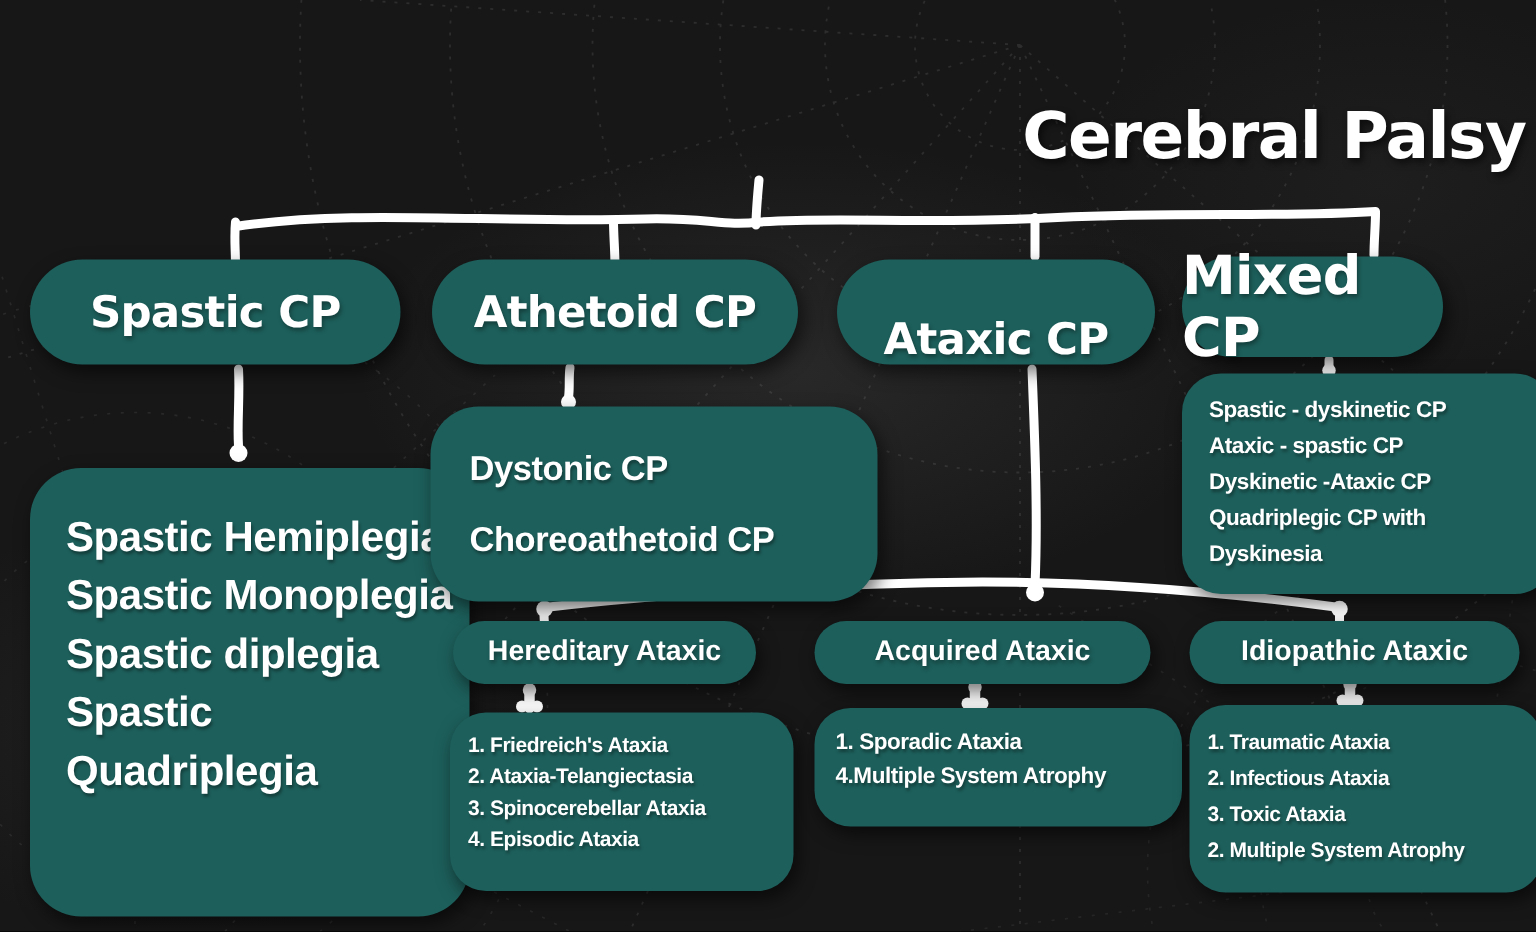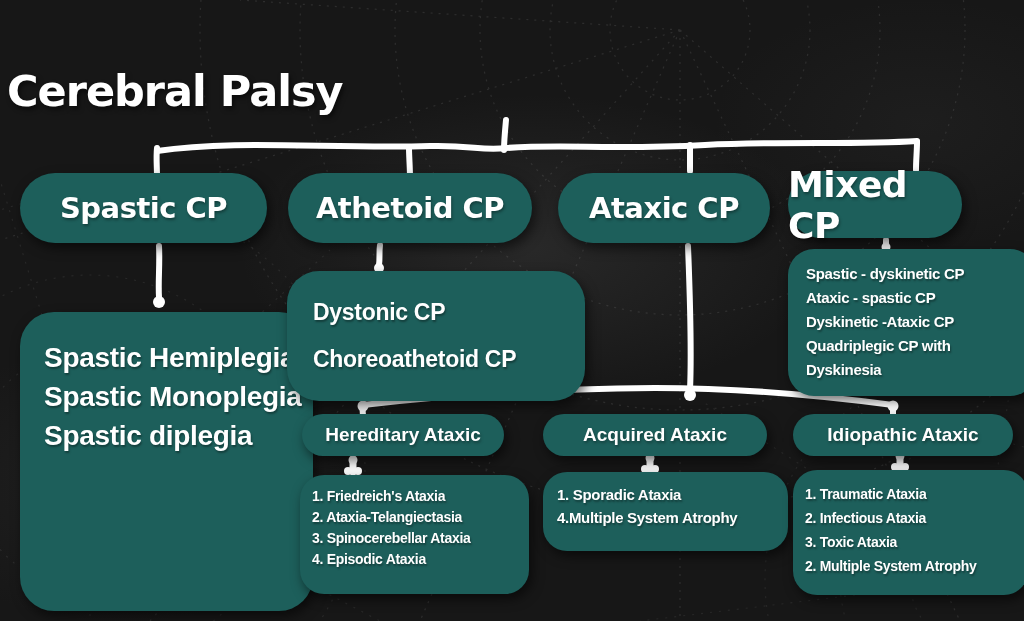--- a/index.html
+++ b/index.html
@@ -8,42 +8,42 @@
     background:
       radial-gradient(ellipse 420px 220px at 52% 40%, rgba(130,130,130,0.16), transparent 70%),
       radial-gradient(ellipse 330px 200px at 12% 78%, rgba(110,110,110,0.10), transparent 70%),
       radial-gradient(ellipse 300px 180px at 90% 20%, rgba(110,110,110,0.08), transparent 70%),
       #171717;
     font-family:"Liberation Sans", sans-serif;
   }
   .webs{position:absolute;inset:0;}
   .lines{position:absolute;inset:0;}
   .title{
-    position:absolute;left:7px;top:66px;width:1010px;text-align:left;
+    position:absolute;left:7px;top:66px;width:1010px;text-align:right;
     color:#fff;font-family:"DejaVu Sans", sans-serif;font-weight:bold;
     font-size:43px;letter-spacing:-1px;
     text-shadow:2px 3px 5px rgba(0,0,0,0.55);
   }
   .node{
     position:absolute;background:#1d5f5b;color:#fff;
     box-shadow:3px 5px 12px rgba(0,0,0,0.55);
   }
   .hdr{
     display:flex;align-items:center;justify-content:center;
     font-family:"DejaVu Sans", sans-serif;font-weight:bold;
     text-shadow:1px 2px 3px rgba(0,0,0,0.35);
   }
   .hdr1{font-size:29px;letter-spacing:-0.5px;border-radius:35px;}
   .hdr2{font-family:"Liberation Sans", sans-serif;font-size:19px;border-radius:22px;}
   .list{font-weight:bold;text-shadow:1px 2px 2px rgba(0,0,0,0.35);}
   .list .li{white-space:nowrap;}
 
   .pos-spastic-h  {left:20px;  top:173px; width:247px; height:70px;}
   .pos-athetoid-h {left:288px; top:173px; width:244px; height:70px;}
-  .pos-ataxic-h   {left:558px; top:173px; width:212px; height:70px;}
+  .pos-ataxic-h   {left:558px; top:173px; width:212px; height:70px;align-items:flex-end;}
   .pos-mixed-h    {left:788px; top:171px; width:174px; height:67px; font-size:36px;}
 
   .pos-spastic-l{
     left:20px; top:312px; width:263px; height:273px; border-radius:34px;
     padding:26px 6px 0 24px; font-size:28px; letter-spacing:-0.3px; line-height:39px;
   }
   .pos-spastic-l .li:last-child{white-space:normal;}
   .pos-athetoid-l{
     left:287px; top:271px; width:266px; height:112px; border-radius:32px;
     padding:18px 6px 0 26px; font-size:23px; letter-spacing:-0.3px; line-height:47px;
@@ -157,20 +157,21 @@
     <span>Ataxic CP</span>
   </div>
   <div class="node hdr hdr1 pos-mixed-h">
     <span>Mixed CP</span>
   </div>
 
   <div class="node list pos-spastic-l">
     <div class="li">Spastic Hemiplegia</div>
     <div class="li">Spastic Monoplegia</div>
     <div class="li">Spastic diplegia</div>
+    <div class="li">Spastic Quadriplegia</div>
   </div>
 
   <div class="node list pos-athetoid-l">
     <div class="li">Dystonic CP</div>
     <div class="li">Choreoathetoid CP</div>
   </div>
 
   <div class="node list pos-mixed-l">
     <div class="li">Spastic - dyskinetic CP</div>
     <div class="li">Ataxic - spastic CP</div>

